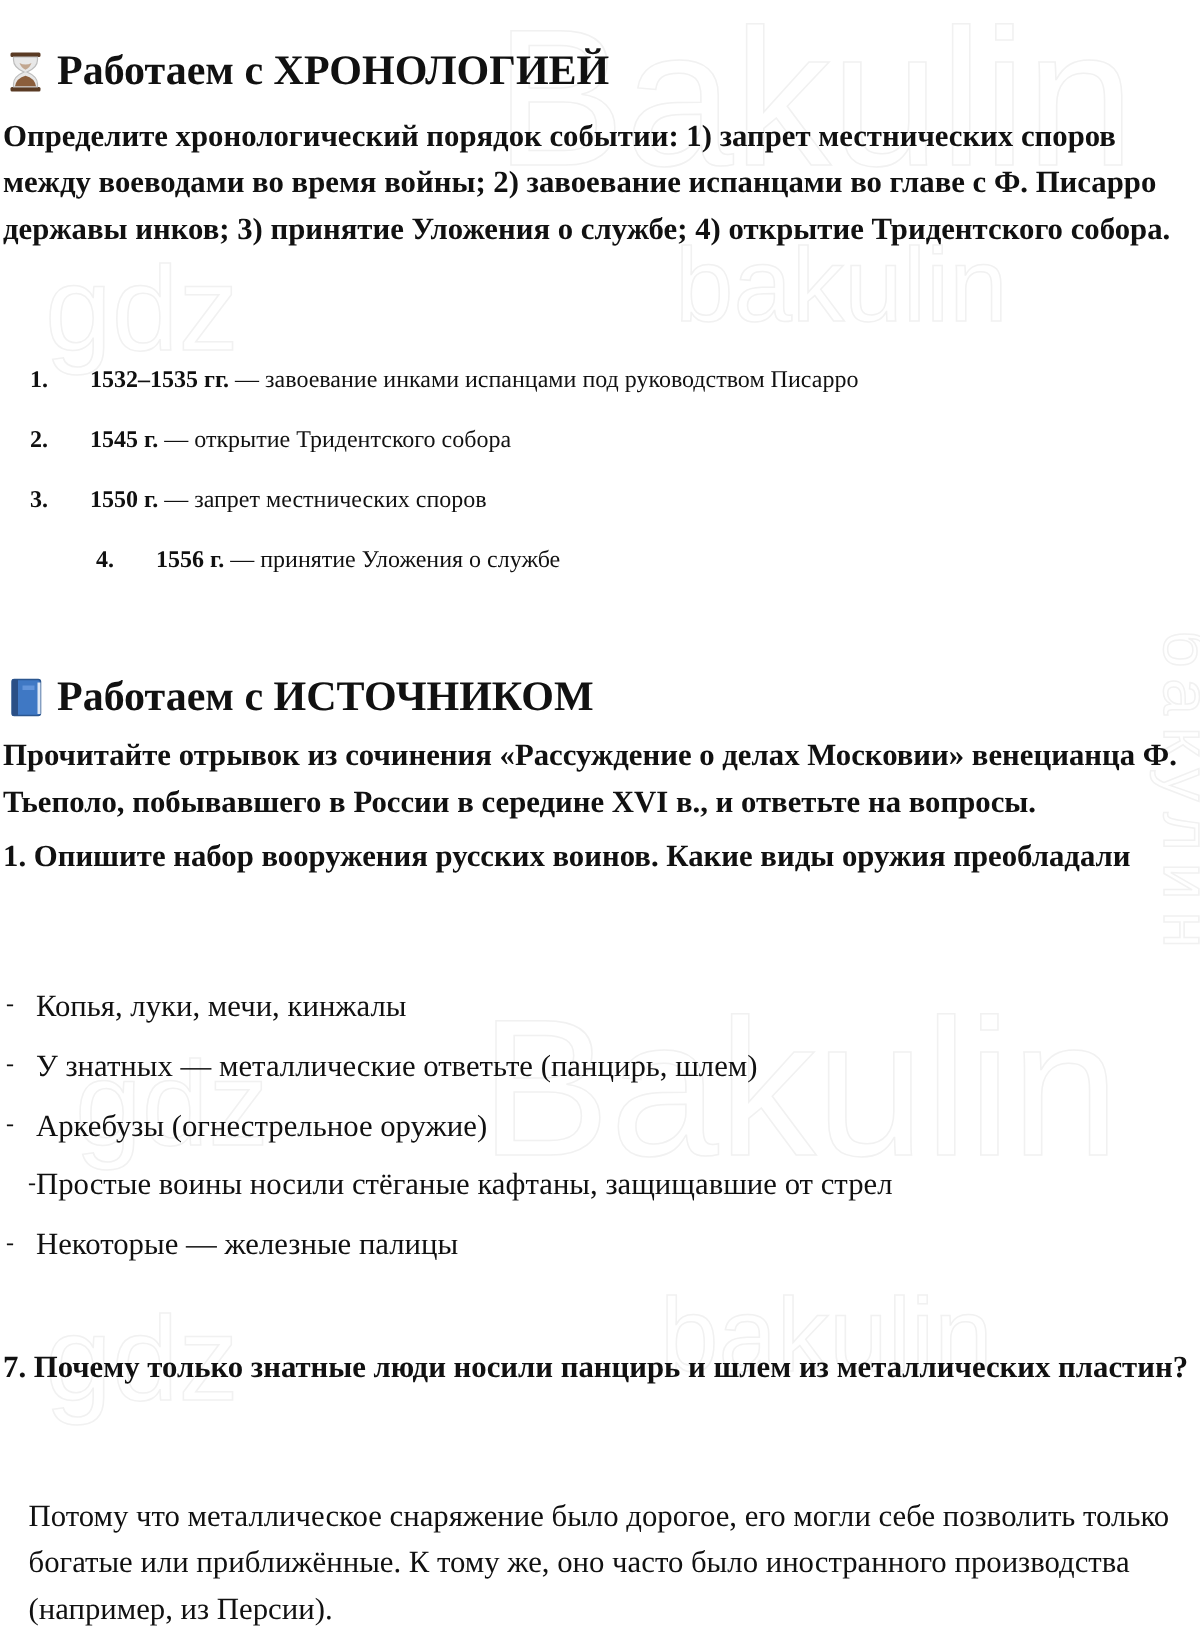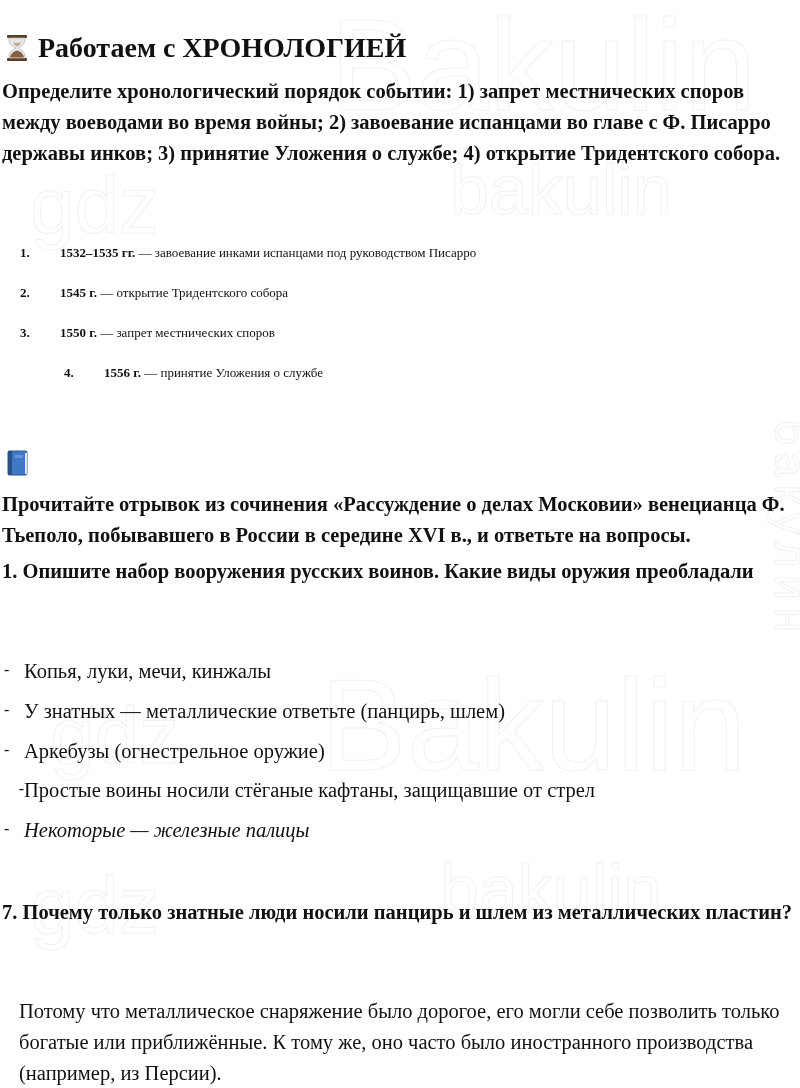--- a/index.html
+++ b/index.html
@@ -17,21 +17,21 @@
       position: absolute; left: 4px; font-weight: bold; font-size: 28px;
       display: flex; align-items: center; white-space: nowrap;
     }
     .section-title .icon { width: 26px; height: 28px; margin-right: 8px; display: inline-block; }
     .para {
       position: absolute; left: 2px; width: 796px; font-size: 20.5px; line-height: 31px;
     }
     .bold { font-weight: bold; }
     .olist { position: absolute; left: 0; top: 0; }
     .olist .item {
-      position: absolute; left: 20px; font-size: 13px; white-space: nowrap;
+      position: absolute; left: 20px; font-size: 16px; white-space: nowrap;
     }
     .olist .num { display: inline-block; width: 40px; font-weight: bold; }
     .olist .year { font-weight: bold; }
     .dlist .item {
       position: absolute; left: 4px; font-size: 20.5px; white-space: nowrap;
     }
     .dlist .dash { display: inline-block; width: 20px; font-size: 16px; vertical-align: 3px; }
   </style>
 </head>
 <body>
@@ -79,40 +79,41 @@
 
   <div class="section-title" style="top:449px;">
     <span class="icon">
       <svg width="26" height="28" viewBox="0 0 26 28">
         <rect x="4" y="2" width="19" height="24" rx="1.5" fill="#3f78c4" stroke="#2b568f" stroke-width="1"></rect>
         <rect x="4" y="2" width="4" height="24" fill="#2a4f86"></rect>
         <rect x="11" y="6" width="8" height="3" fill="#6b9be0" opacity="0.8"></rect>
         <rect x="21" y="4" width="2" height="21" fill="#dfe8f5"></rect>
       </svg>
     </span>
+    <span>Работаем с ИСТОЧНИКОМ</span>
   </div>
 
   <div class="para bold" style="top:489px;">Прочитайте отрывок из сочинения «Рассуждение о делах Московии» венецианца Ф. Тьеполо, побывавшего в России в середине XVI в., и ответьте на вопросы.</div>
 
   <div class="para bold" style="top:556px;">1. Опишите набор вооружения русских воинов. Какие виды оружия преобладали</div>
 
   <div class="dlist">
     <div class="item" style="top:660px;">
       <span class="dash">-</span><span>Копья, луки, мечи, кинжалы</span>
     </div>
     <div class="item" style="top:700px;">
       <span class="dash">-</span><span>У знатных — металлические ответьте (панцирь, шлем)</span>
     </div>
     <div class="item" style="top:740px;">
       <span class="dash">-</span><span>Аркебузы (огнестрельное оружие)</span>
     </div>
     <div class="item" style="top:779px;text-align:right;">
       <span class="dash">-</span><span>Простые воины носили стёганые кафтаны, защищавшие от стрел</span>
     </div>
-    <div class="item" style="top:819px;font-style:italic;">
+    <div class="item" style="top:819px;">
       <span class="dash">-</span><span>Некоторые — железные палицы</span>
     </div>
   </div>
 
   <div class="para bold" style="top:897px;">7. Почему только знатные люди носили панцирь и шлем из металлических пластин?</div>
 
   <div class="para" style="top:996px;margin-left:17px;">Потому что металлическое снаряжение было дорогое, его могли себе позволить только богатые или приближённые. К тому же, оно часто было иностранного производства (например, из Персии).</div>
 
 </div>
 

